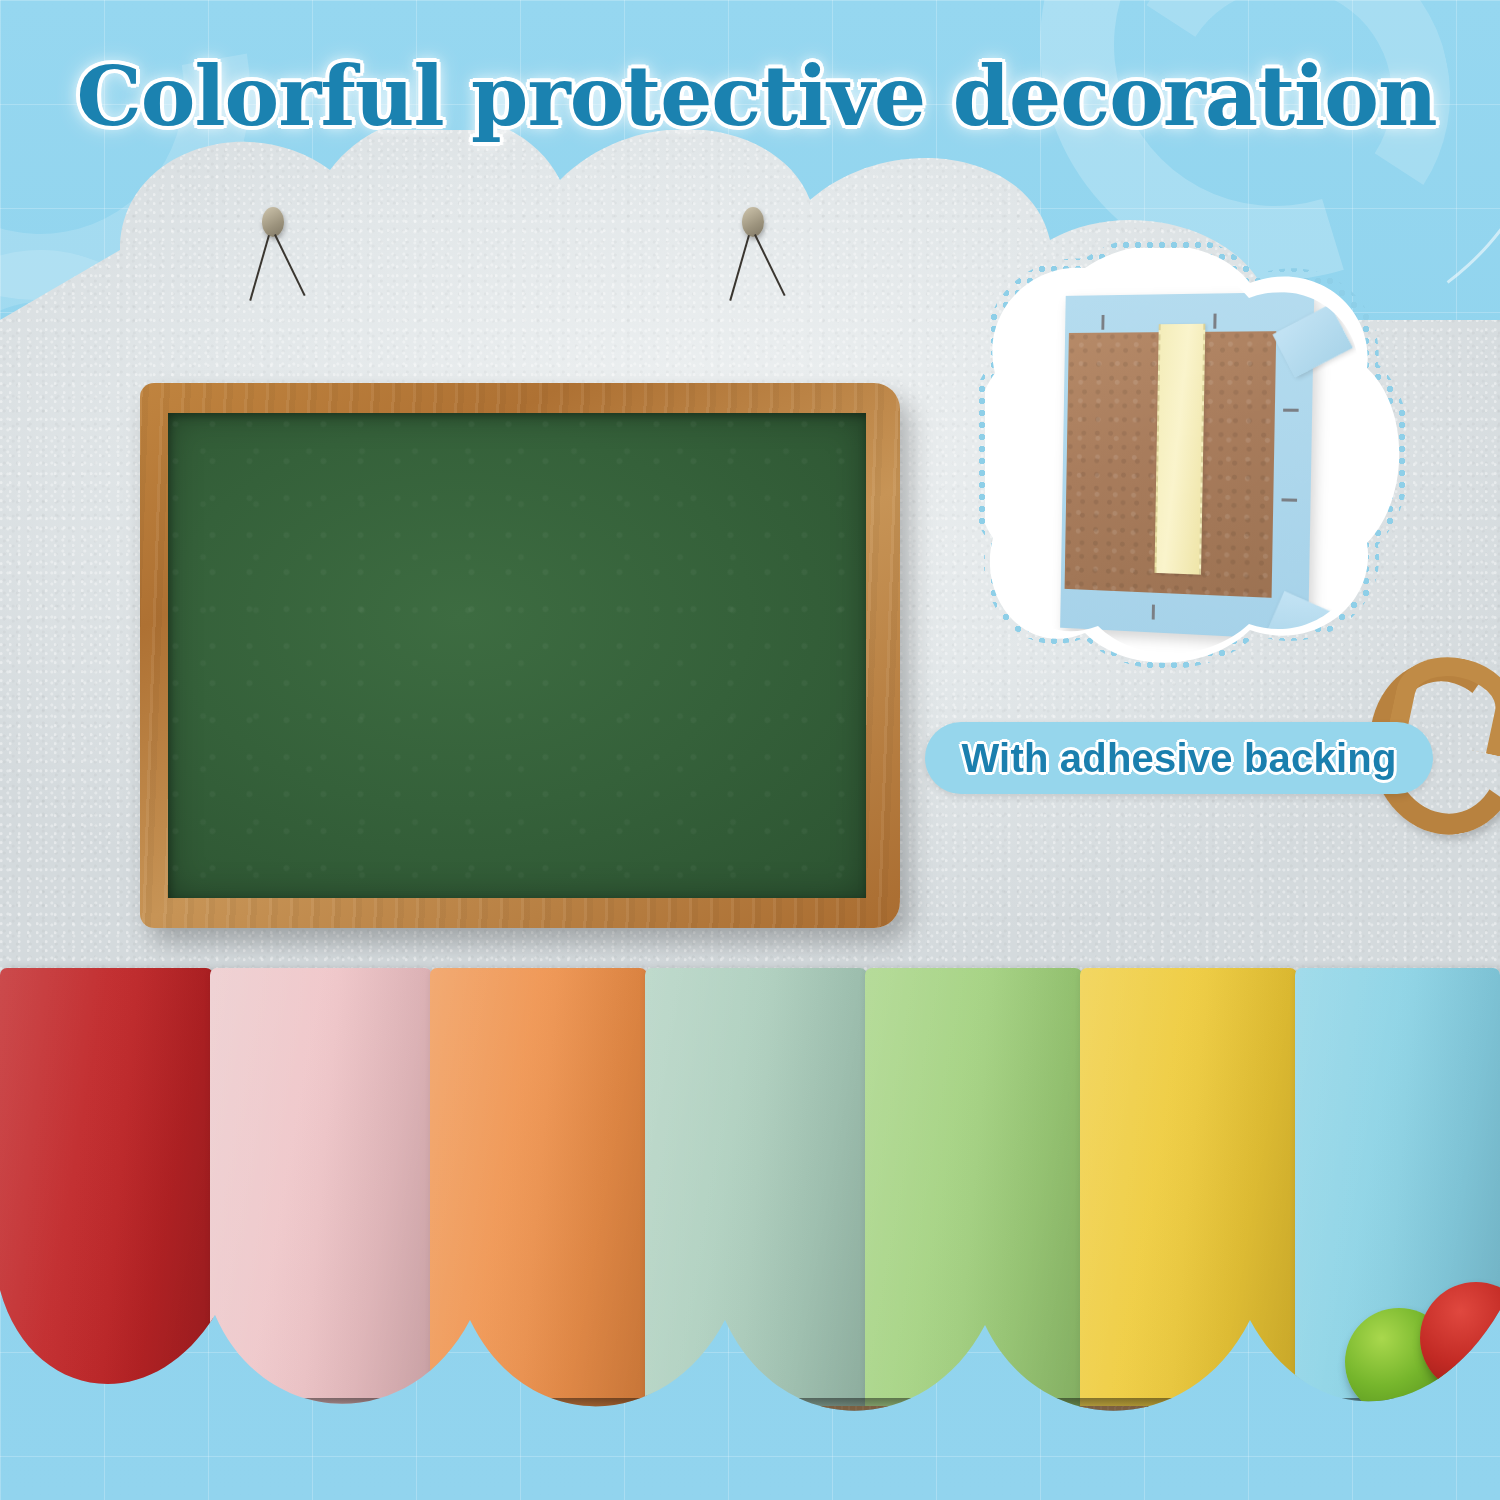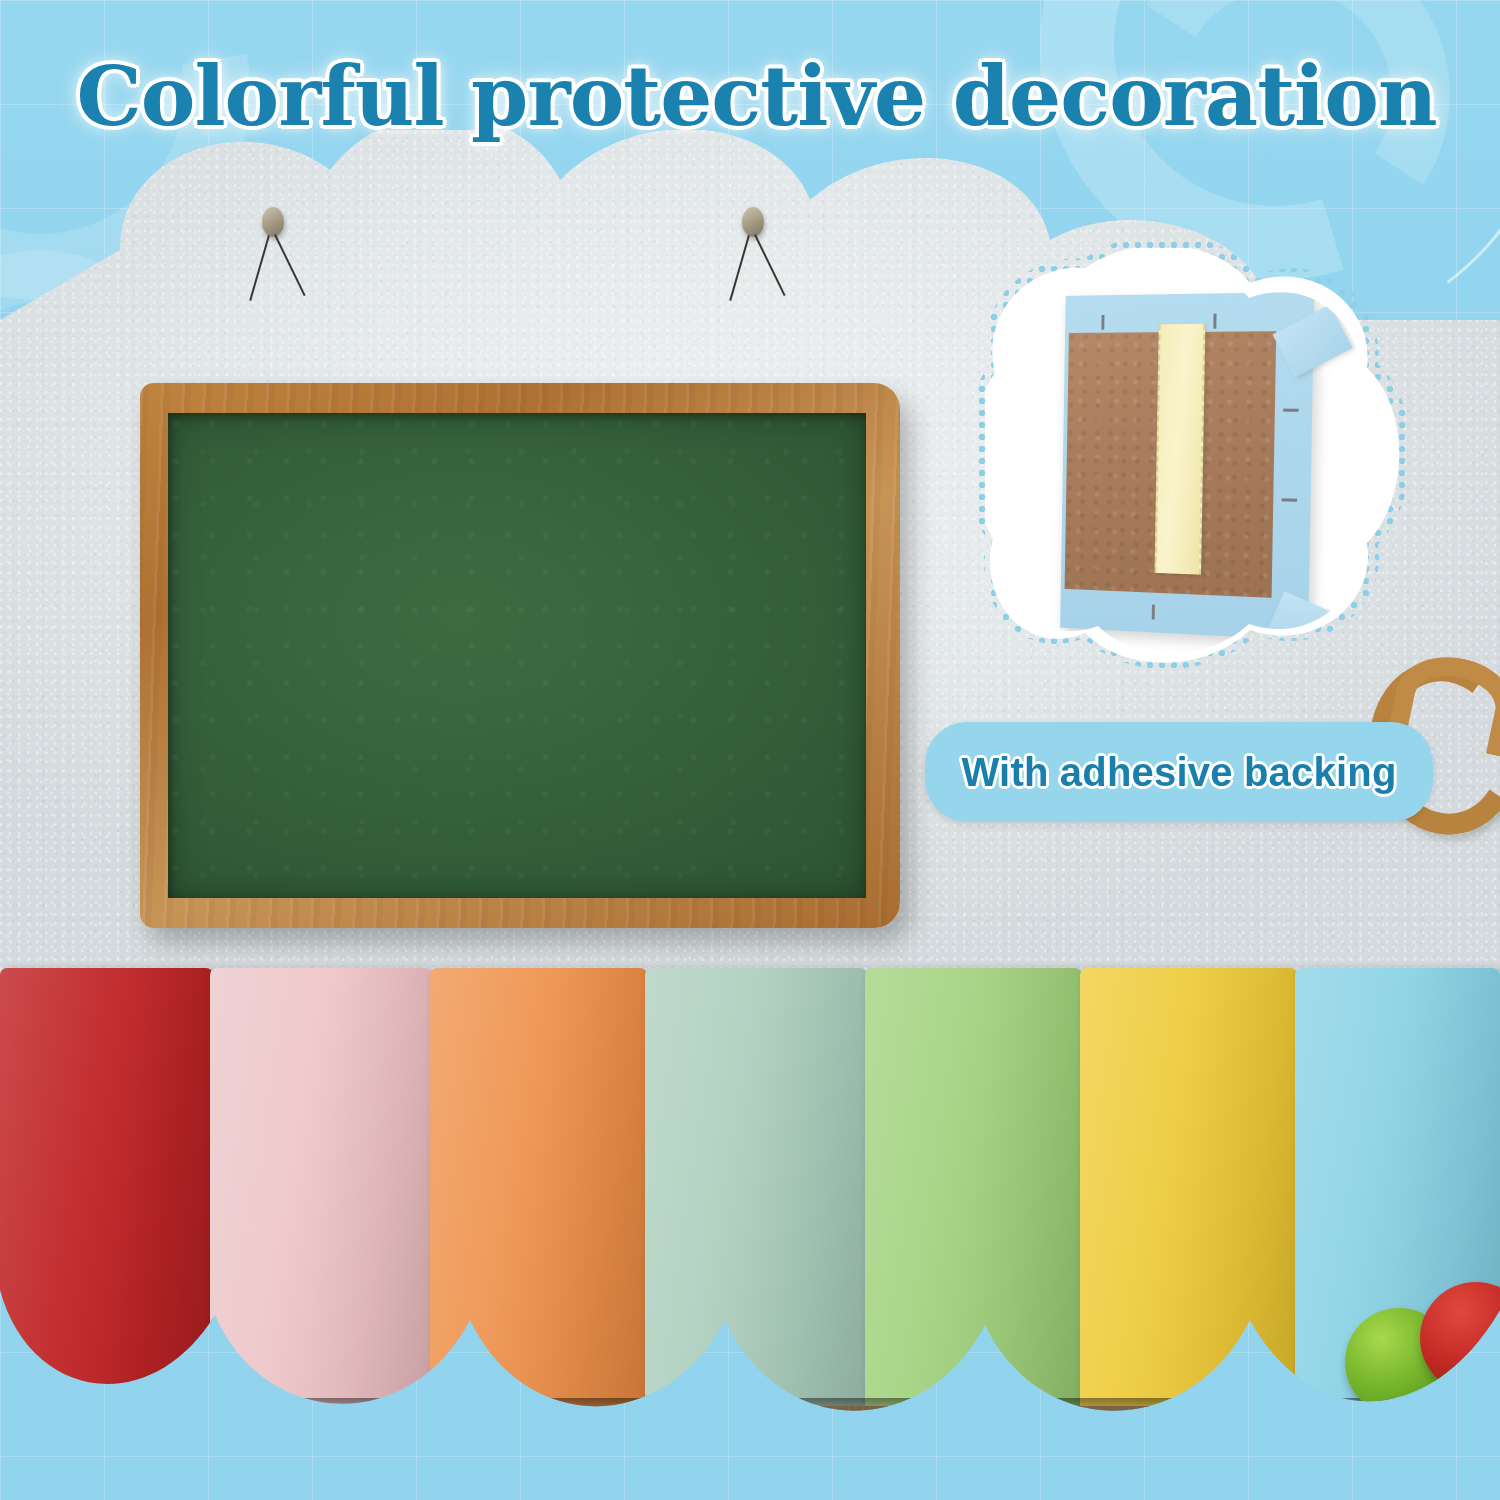--- a/index.html
+++ b/index.html
@@ -250,21 +250,21 @@
     text-shadow:
       -4px 0 0 #fff, 4px 0 0 #fff, 0 -4px 0 #fff, 0 4px 0 #fff,
       -3px -3px 0 #fff, 3px -3px 0 #fff, -3px 3px 0 #fff, 3px 3px 0 #fff,
       0 0 14px rgba(255,255,255,.95), 0 0 24px rgba(255,255,255,.75);
     white-space:nowrap;
     padding-left:13px;
   }
 
   
   .badge{
-    position:absolute;left:925px;top:722px;width:508px;height:100px;
+    position:absolute;left:925px;top:722px;width:508px;height:72px;
     background:#96d6ec;border-radius:42px;
     display:flex;align-items:center;justify-content:center;
     box-shadow:0 3px 7px rgba(0,0,0,.10);
   }
   .badge-text{
     font-family:"Liberation Sans", sans-serif;
     font-weight:bold;font-size:40px;letter-spacing:.2px;
     color:#1b7fae;
     text-shadow:
       -3px 0 0 #fff, 3px 0 0 #fff, 0 -3px 0 #fff, 0 3px 0 #fff,

